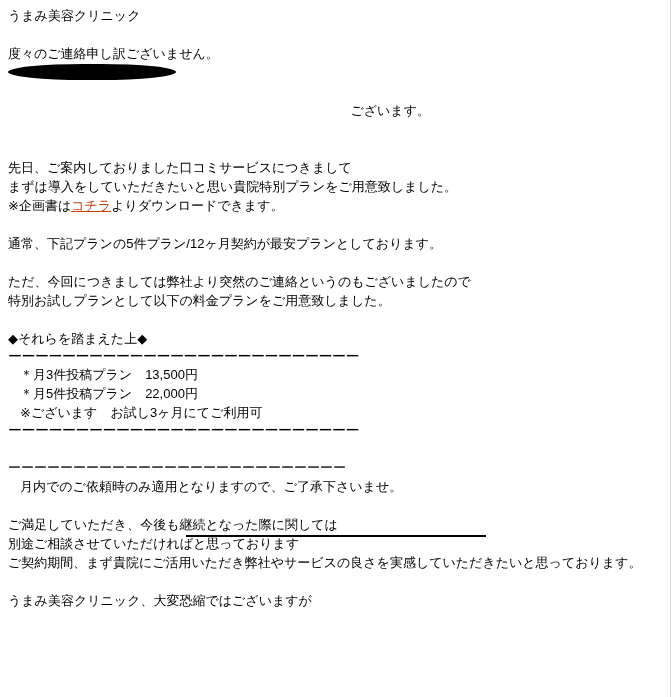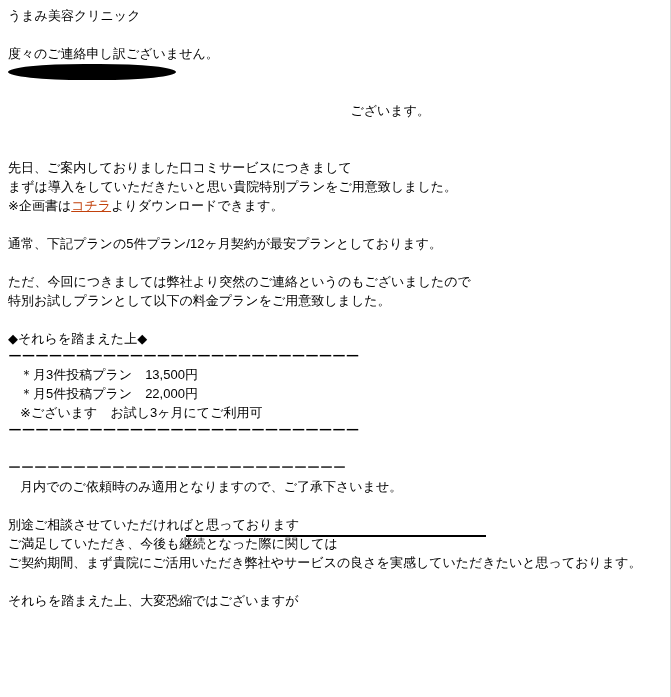--- a/index.html
+++ b/index.html
@@ -121,25 +121,25 @@
   <div class="plan-line indent">※ございます　お試し3ヶ月にてご利用可</div>
   <div class="line dashes">ーーーーーーーーーーーーーーーーーーーーーーーーーー</div>
 
   <div class="blank"></div>
 
   <div class="line">ーーーーーーーーーーーーーーーーーーーーーーーーーー</div>
   <div class="line indent">月内でのご依頼時のみ適用となりますので、ご了承下さいませ。</div>
 
   <div class="blank"></div>
 
+  <div class="line">ご満足していただき、今後も継続となった際に関しては</div>
   <div class="line">別途ご相談させていただければと思っております</div>
-  <div class="line">ご満足していただき、今後も継続となった際に関しては</div>
   <div class="line">ご契約期間、まず貴院にご活用いただき弊社やサービスの良さを実感していただきたいと思っております。</div>
 
   <div class="blank"></div>
 
-  <div class="line">それらを踏まえた上、大変恐縮ではございますが</div>
+  <div class="line">うまみ美容クリニック、大変恐縮ではございますが</div>
 
   <div class="blank"></div>
 
   <div class="bottom-rule"></div>
   <div class="right-border"></div>
 </div>
 
 </body></html>

